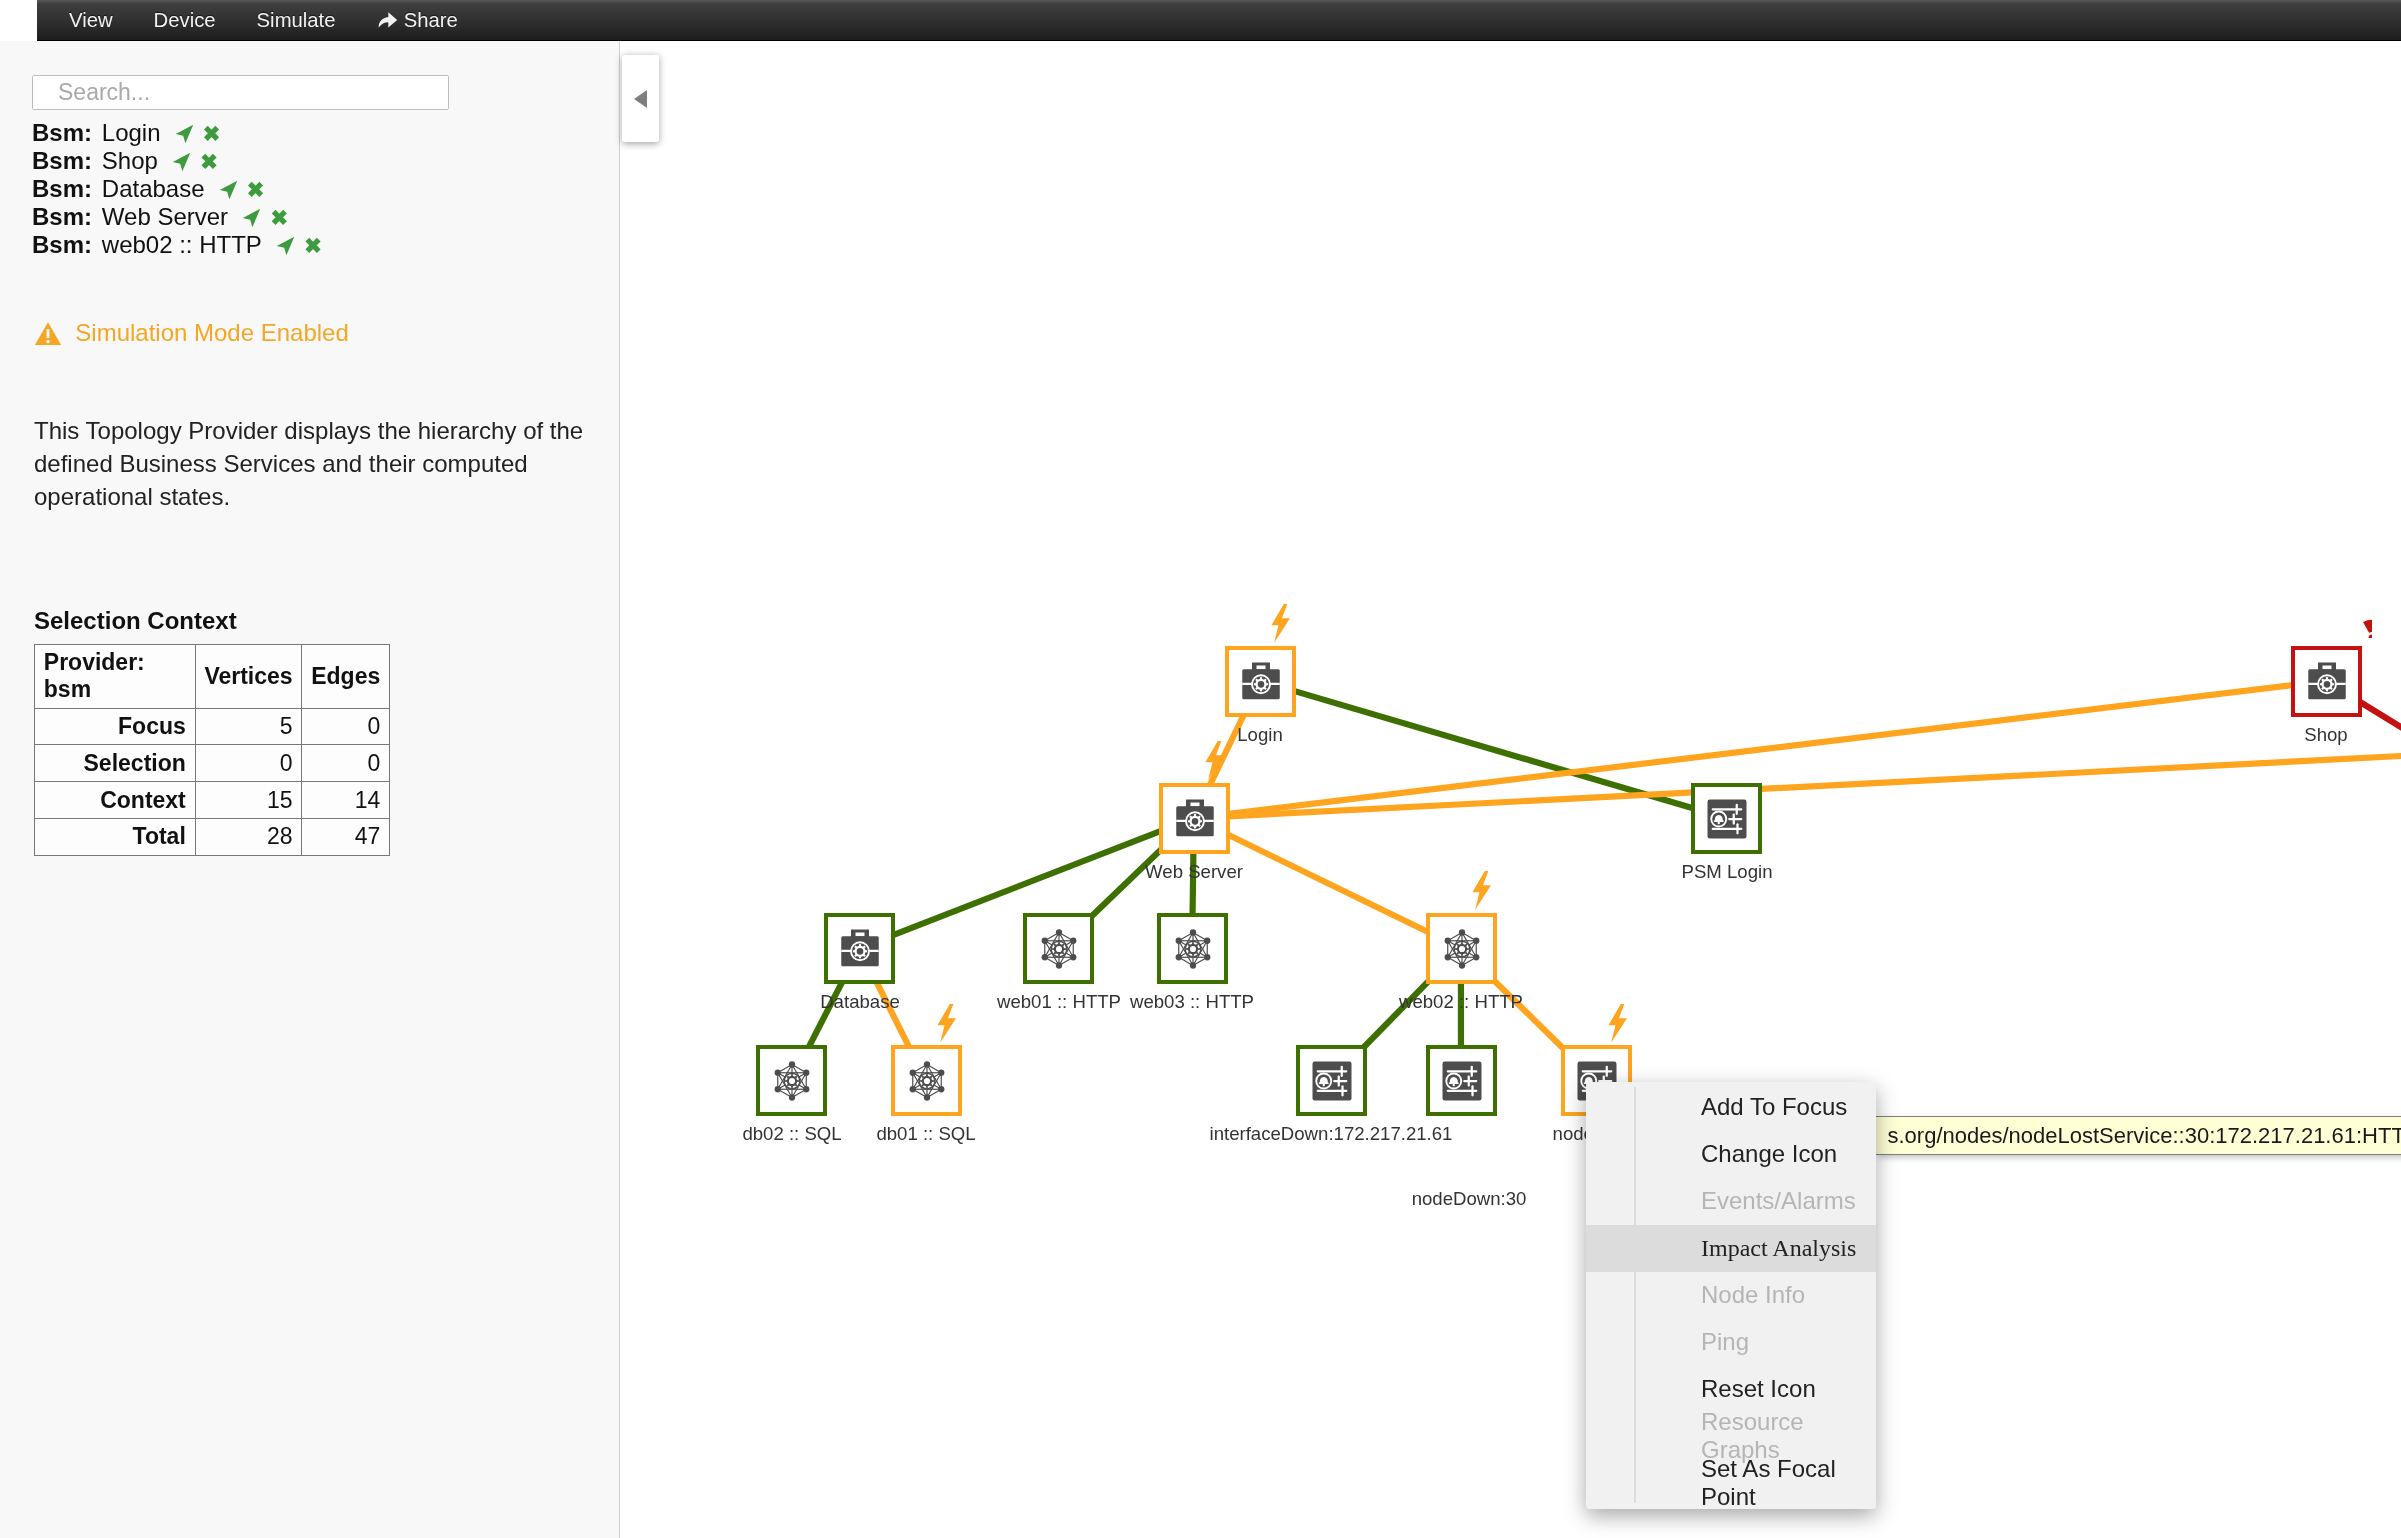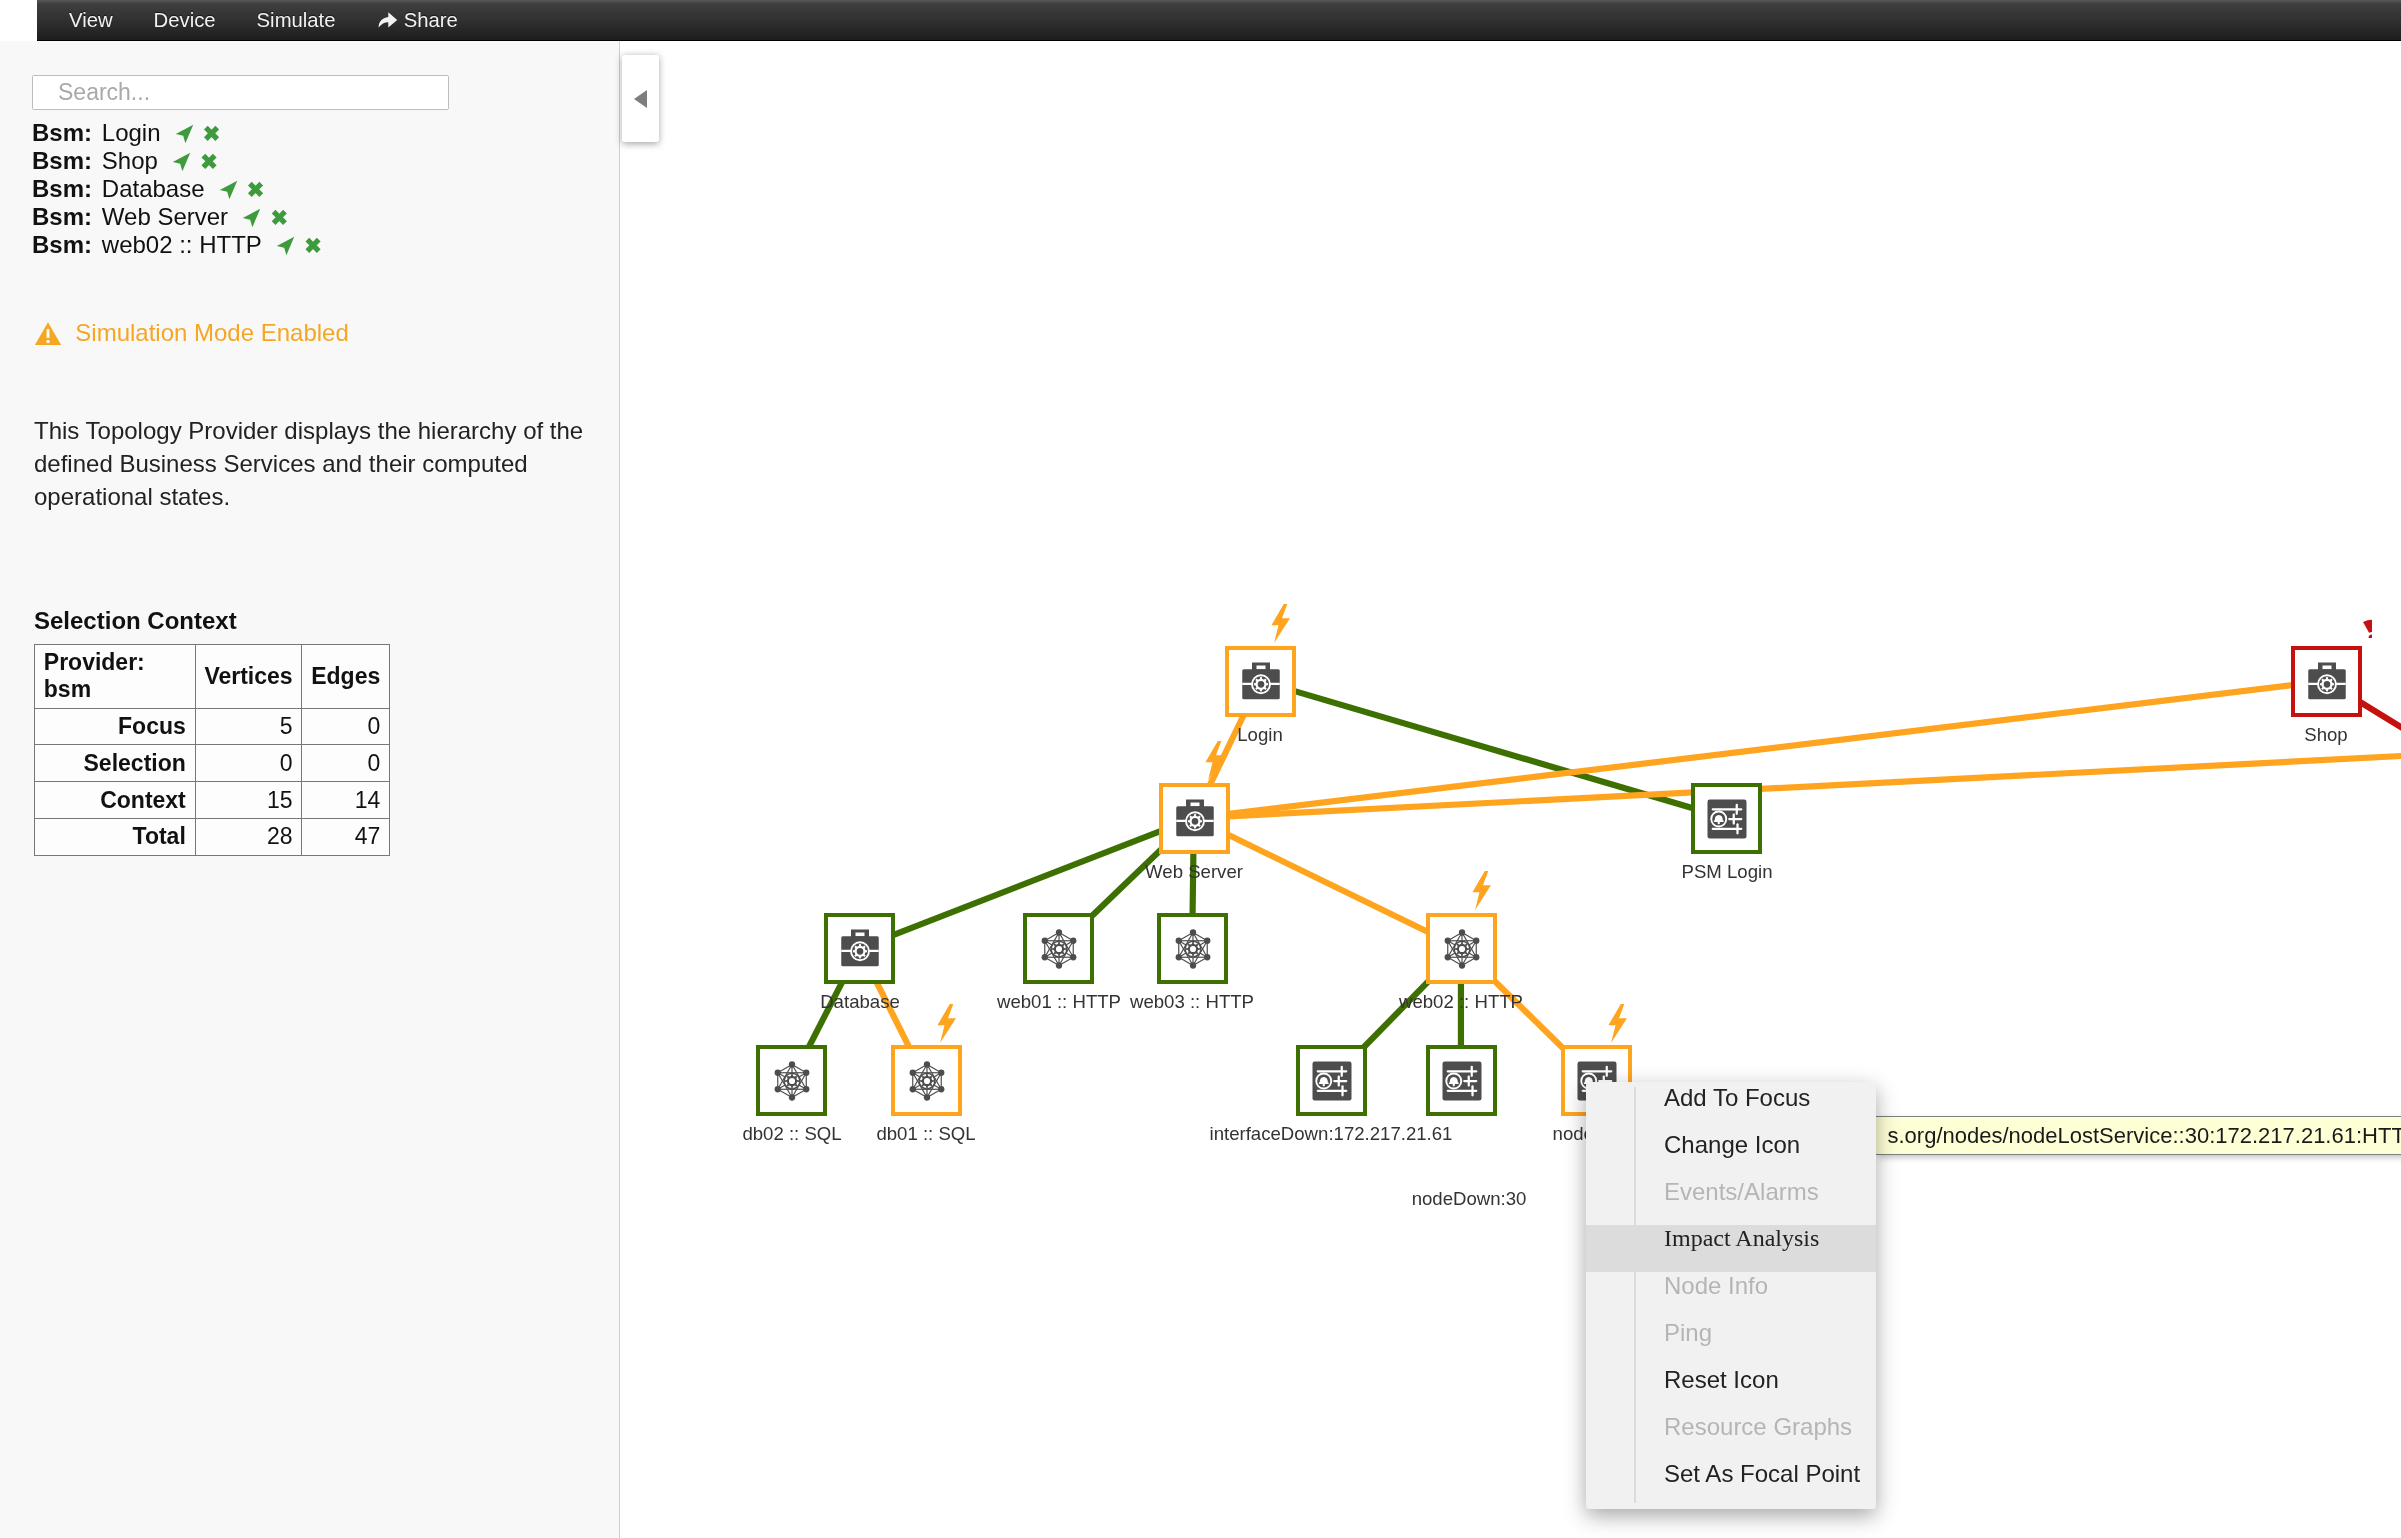--- a/index.html
+++ b/index.html
@@ -58,21 +58,21 @@
   .glyph{width:48px;height:48px;color:#4d4d4d;}
   .node-label{position:absolute;transform:translateX(-50%);font-size:18.6px;color:#333;
     white-space:nowrap;z-index:2;}
   .badge{position:absolute;z-index:3;}
 
   
   #context-menu{position:absolute;left:1586px;top:1082px;width:290px;background:#f1f1f1;
     border-radius:3.5px;box-shadow:0 7px 21px rgba(0,0,0,.35);z-index:6;padding:1.8px 0;}
   #context-menu::before{content:"";position:absolute;left:48px;top:5.3px;bottom:5.3px;width:1.8px;
     background:#dcdcdc;}
-  .ctx-item{height:47px;display:flex;align-items:flex-start;padding-left:78px;font-size:24px;
+  .ctx-item{height:47px;display:flex;align-items:center;padding-left:115px;font-size:24px;
     color:#222;cursor:default;position:relative;}
   .ctx-item.disabled{color:#b5b5b5;}
   .ctx-item.highlighted{background:#dcdcdc;font-family:Liberation Serif, serif;}
 
   
   #tooltip{position:absolute;left:1875px;top:1116px;height:37px;display:flex;align-items:center;
     padding:0 11.5px;background:#ffffd6;border:0.9px solid #808080;box-shadow:2.7px 2.7px 6.2px rgba(0,0,0,.25);
     font-size:22px;color:#1a1a1a;white-space:nowrap;z-index:5;}
 </style>
 </head>

